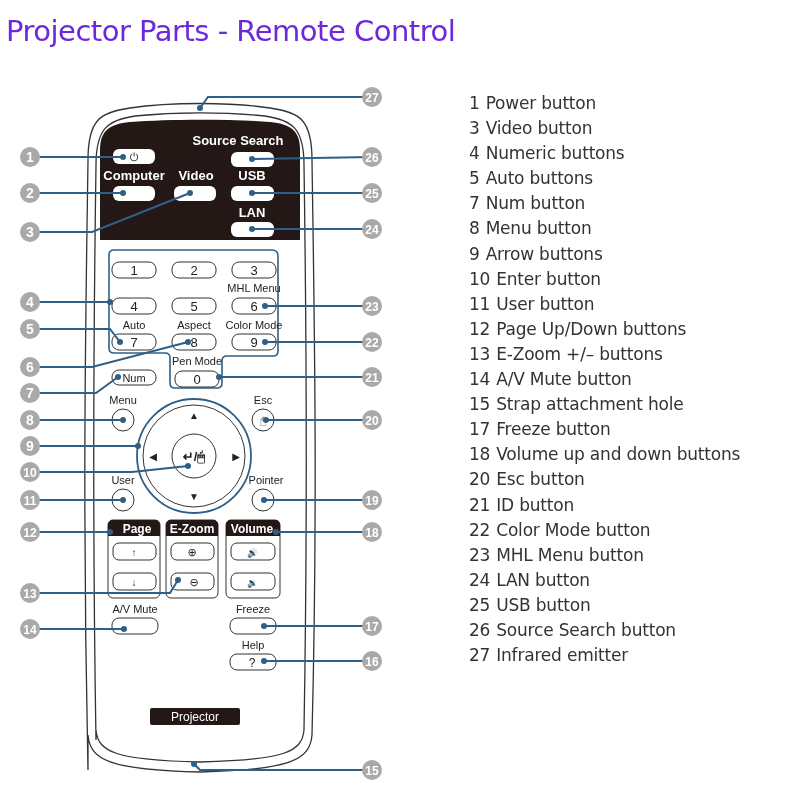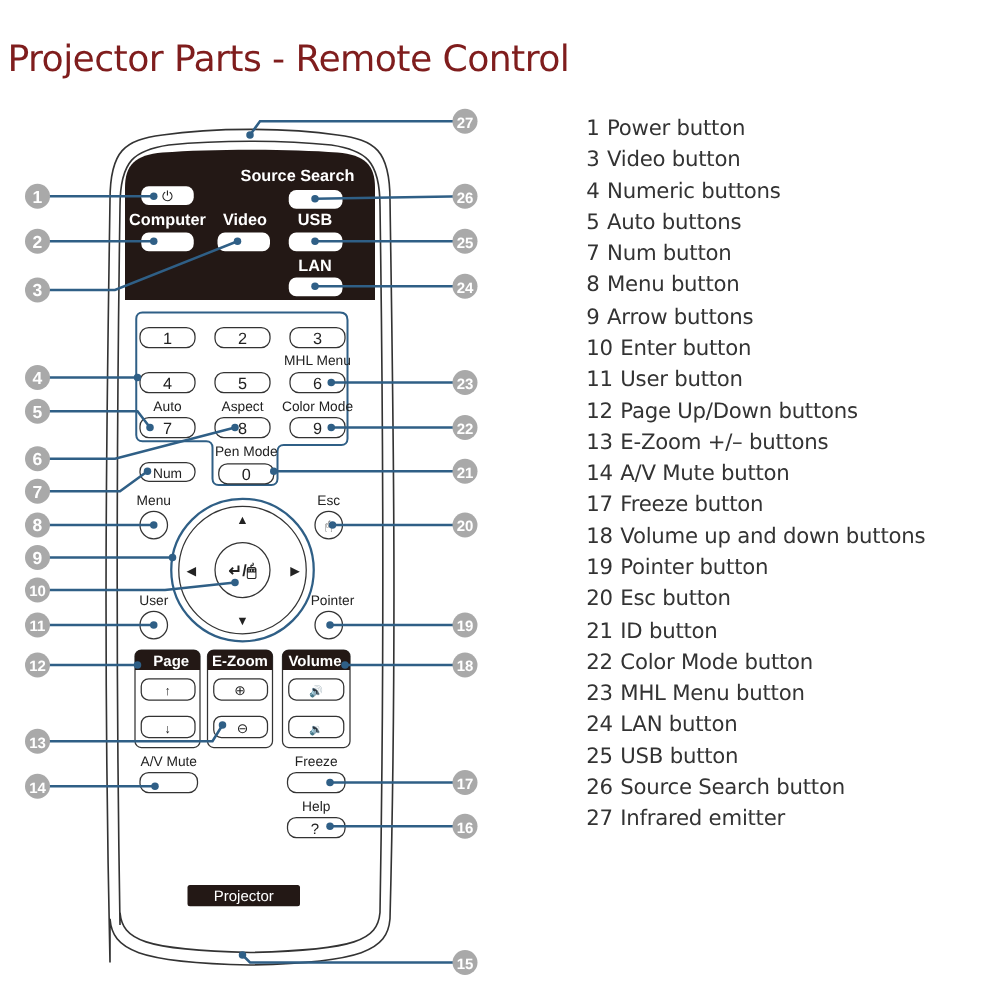--- a/index.html
+++ b/index.html
@@ -1,17 +1,17 @@
 <!DOCTYPE html>
 <html><head>
 <meta charset="utf-8">
 <style>
   html, body { margin:0; padding:0; background:#ffffff; }
   body { width:800px; height:800px; position:relative; overflow:hidden; font-family:"Liberation Sans", sans-serif; }
-  .title { position:absolute; left:6px; top:30px; font-size:29px; font-weight:normal; color:#7f1d1d; font-family:"DejaVu Sans", sans-serif; letter-spacing:-0.5px; }
+  .title { position:absolute; left:6px; top:14px; font-size:29px; font-weight:normal; color:#6d28d9; font-family:"DejaVu Sans", sans-serif; letter-spacing:-0.5px; }
   #diagram { position:absolute; left:0; top:0; }
   .legend { position:absolute; left:469px; top:91px; margin:0; padding:0; list-style:none; }
   .legend li { font-family:"DejaVu Sans", sans-serif; font-size:17px; line-height:25.1px; color:#333; white-space:nowrap; letter-spacing:-0.2px; }
   .legend .num { margin-right:6px; }
   svg text { font-family:"Liberation Sans", sans-serif; }
 </style>
 </head>
 <body>
 
 <div class="title">Projector Parts - Remote Control</div>
@@ -247,23 +247,23 @@
     <li><span class="num">4</span><span>Numeric buttons</span></li>
     <li><span class="num">5</span><span>Auto buttons</span></li>
     <li><span class="num">7</span><span>Num button</span></li>
     <li><span class="num">8</span><span>Menu button</span></li>
     <li><span class="num">9</span><span>Arrow buttons</span></li>
     <li><span class="num">10</span><span>Enter button</span></li>
     <li><span class="num">11</span><span>User button</span></li>
     <li><span class="num">12</span><span>Page Up/Down buttons</span></li>
     <li><span class="num">13</span><span>E-Zoom +/– buttons</span></li>
     <li><span class="num">14</span><span>A/V Mute button</span></li>
+    <li><span class="num">15</span><span>Strap attachment hole</span></li>
     <li><span class="num">17</span><span>Freeze button</span></li>
     <li><span class="num">18</span><span>Volume up and down buttons</span></li>
-    <li><span class="num">19</span><span>Pointer button</span></li>
     <li><span class="num">20</span><span>Esc button</span></li>
     <li><span class="num">21</span><span>ID button</span></li>
     <li><span class="num">22</span><span>Color Mode button</span></li>
     <li><span class="num">23</span><span>MHL Menu button</span></li>
     <li><span class="num">24</span><span>LAN button</span></li>
     <li><span class="num">25</span><span>USB button</span></li>
     <li><span class="num">26</span><span>Source Search button</span></li>
     <li><span class="num">27</span><span>Infrared emitter</span></li>
   </ul>
 

